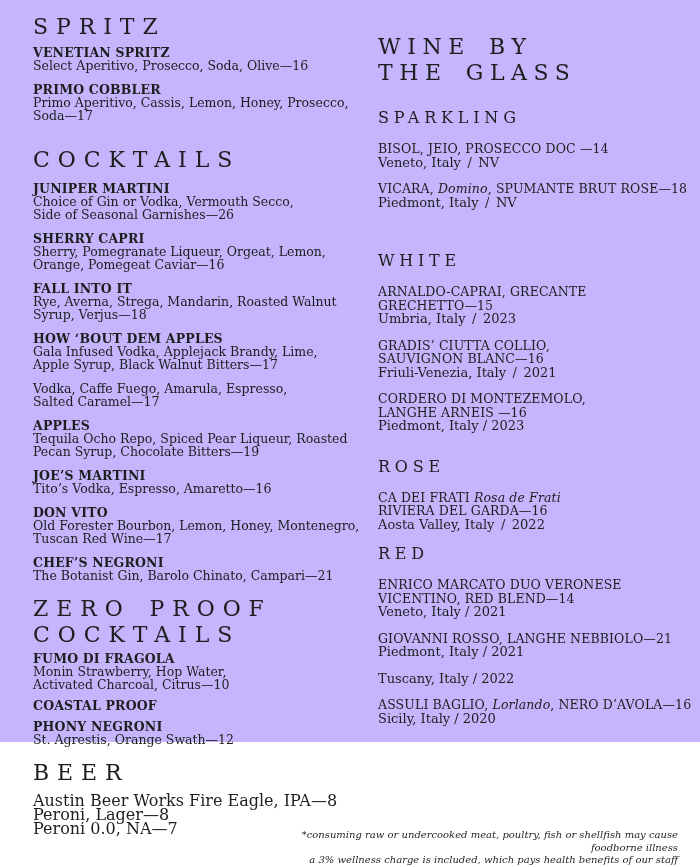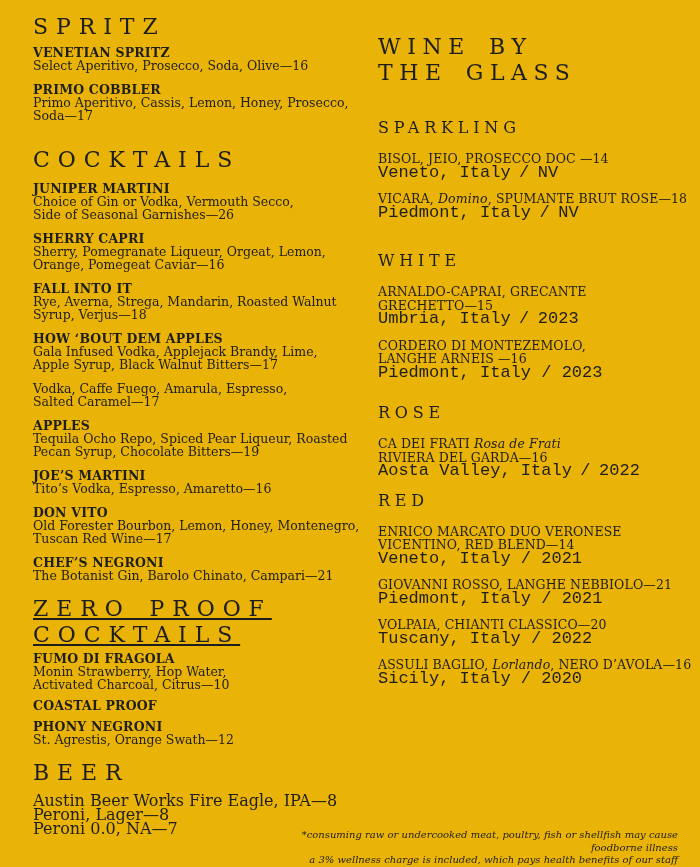--- a/index.html
+++ b/index.html
@@ -3,33 +3,33 @@
 <meta charset="utf-8">
 <style>
   html, body { margin: 0; padding: 0; }
   body {
     width: 700px; height: 867px;
     background: #ffffff;
     color: #1e1e1e;
     font-family: "DejaVu Serif", serif;
     overflow: hidden;
   }
-  .page { position: relative; width: 700px; height: 867px; background: #eab308; }
+  .page { position: relative; width: 700px; height: 742px; background: #c4b5fd; }
 
   .col-left  { position: absolute; left: 33px; top: 14px;  width: 345px; }
   .col-right { position: absolute; left: 378px; top: 34px; width: 322px; }
 
   .sec-title {
     font-size: 22px; font-weight: 400;
     letter-spacing: 0.36em; word-spacing: 0.18em;
     line-height: 26px; margin: 0 0 6px 0;
     white-space: pre-line; color: #1e1e1e;
   }
   .mt-cocktails { margin-top: 25px; margin-bottom: 9px; }
-  .mt-zero      { margin-top: 14px; margin-bottom: 4px; text-decoration: underline; }
+  .mt-zero      { margin-top: 14px; margin-bottom: 4px; }
   .mt-beer      { margin-top: 14px; margin-bottom: 8px; }
 
   .item { margin-bottom: 11px; }
   .zp .item { margin-bottom: 8px; }
   .iname {
     font-weight: bold; font-size: 12.5px; line-height: 13px;
     letter-spacing: 0.015em;
   }
   .idesc {
     font-size: 12.5px; line-height: 13px;
@@ -41,31 +41,31 @@
     font-size: 22px; font-weight: 400;
     letter-spacing: 0.3em; word-spacing: 0.2em;
     line-height: 26px; margin: 0;
     white-space: pre-line;
   }
   .group-title {
     font-size: 16px; font-weight: 400;
     letter-spacing: 0.3em; line-height: 20px;
     margin: 0 0 14px 0;
   }
-  .g-sparkling { margin-top: 32px; }
-  .g-white     { margin-top: 32px; }
+  .g-sparkling { margin-top: 22px; }
+  .g-white     { margin-top: 42px; }
   .g-rose      { margin-top: 24px; }
   .g-red       { }
 
   .witem { margin-bottom: 13px; }
   .wname {
     font-size: 12.5px; line-height: 13.5px;
     letter-spacing: 0.01em; white-space: pre-line;
   }
-  .wregion { font-size: 17px; line-height: 13.5px; font-family: Liberation Mono, monospace; }
+  .wregion { font-size: 13px; line-height: 13.5px; }
 
   .footer {
     position: absolute; right: 22px; top: 829px; width: 430px;
     text-align: right; font-style: italic;
     font-size: 10px; line-height: 12.5px;
   }
 </style>
 </head>
 <body>
 
@@ -175,20 +175,25 @@
     </div>
 
     <h2 class="group-title g-white">WHITE</h2>
 
     <div class="witem">
       <div class="wname"><span>ARNALDO-CAPRAI, GRECANTE
 GRECHETTO—15</span><i></i><span></span></div>
       <div class="wregion">Umbria, Italy / 2023</div>
     </div>
     <div class="witem">
+      <div class="wname"><span>GRADIS’ CIUTTA COLLIO,
+SAUVIGNON BLANC—16</span><i></i><span></span></div>
+      <div class="wregion">Friuli-Venezia, Italy / 2021</div>
+    </div>
+    <div class="witem">
       <div class="wname"><span>CORDERO DI MONTEZEMOLO,
 LANGHE ARNEIS —16</span><i></i><span></span></div>
       <div class="wregion">Piedmont, Italy / 2023</div>
     </div>
 
     <h2 class="group-title g-rose">ROSE</h2>
 
     <div class="witem">
       <div class="wname"><span>CA DEI FRATI </span><i>Rosa de Frati</i><span>
 RIVIERA DEL GARDA—16</span></div>
@@ -200,21 +205,20 @@
     <div class="witem">
       <div class="wname"><span>ENRICO MARCATO DUO VERONESE
 VICENTINO, RED BLEND—14</span><i></i><span></span></div>
       <div class="wregion">Veneto, Italy / 2021</div>
     </div>
     <div class="witem">
       <div class="wname"><span>GIOVANNI ROSSO, LANGHE NEBBIOLO—21</span><i></i><span></span></div>
       <div class="wregion">Piedmont, Italy / 2021</div>
     </div>
     <div class="witem">
-      <div class="wname"><span>VOLPAIA, CHIANTI CLASSICO—20</span><i></i><span></span></div>
       <div class="wregion">Tuscany, Italy / 2022</div>
     </div>
     <div class="witem">
       <div class="wname"><span>ASSULI BAGLIO, </span><i>Lorlando</i><span>, NERO D’AVOLA—16</span></div>
       <div class="wregion">Sicily, Italy / 2020</div>
     </div>
 
   </div>
 
   <div class="footer">

